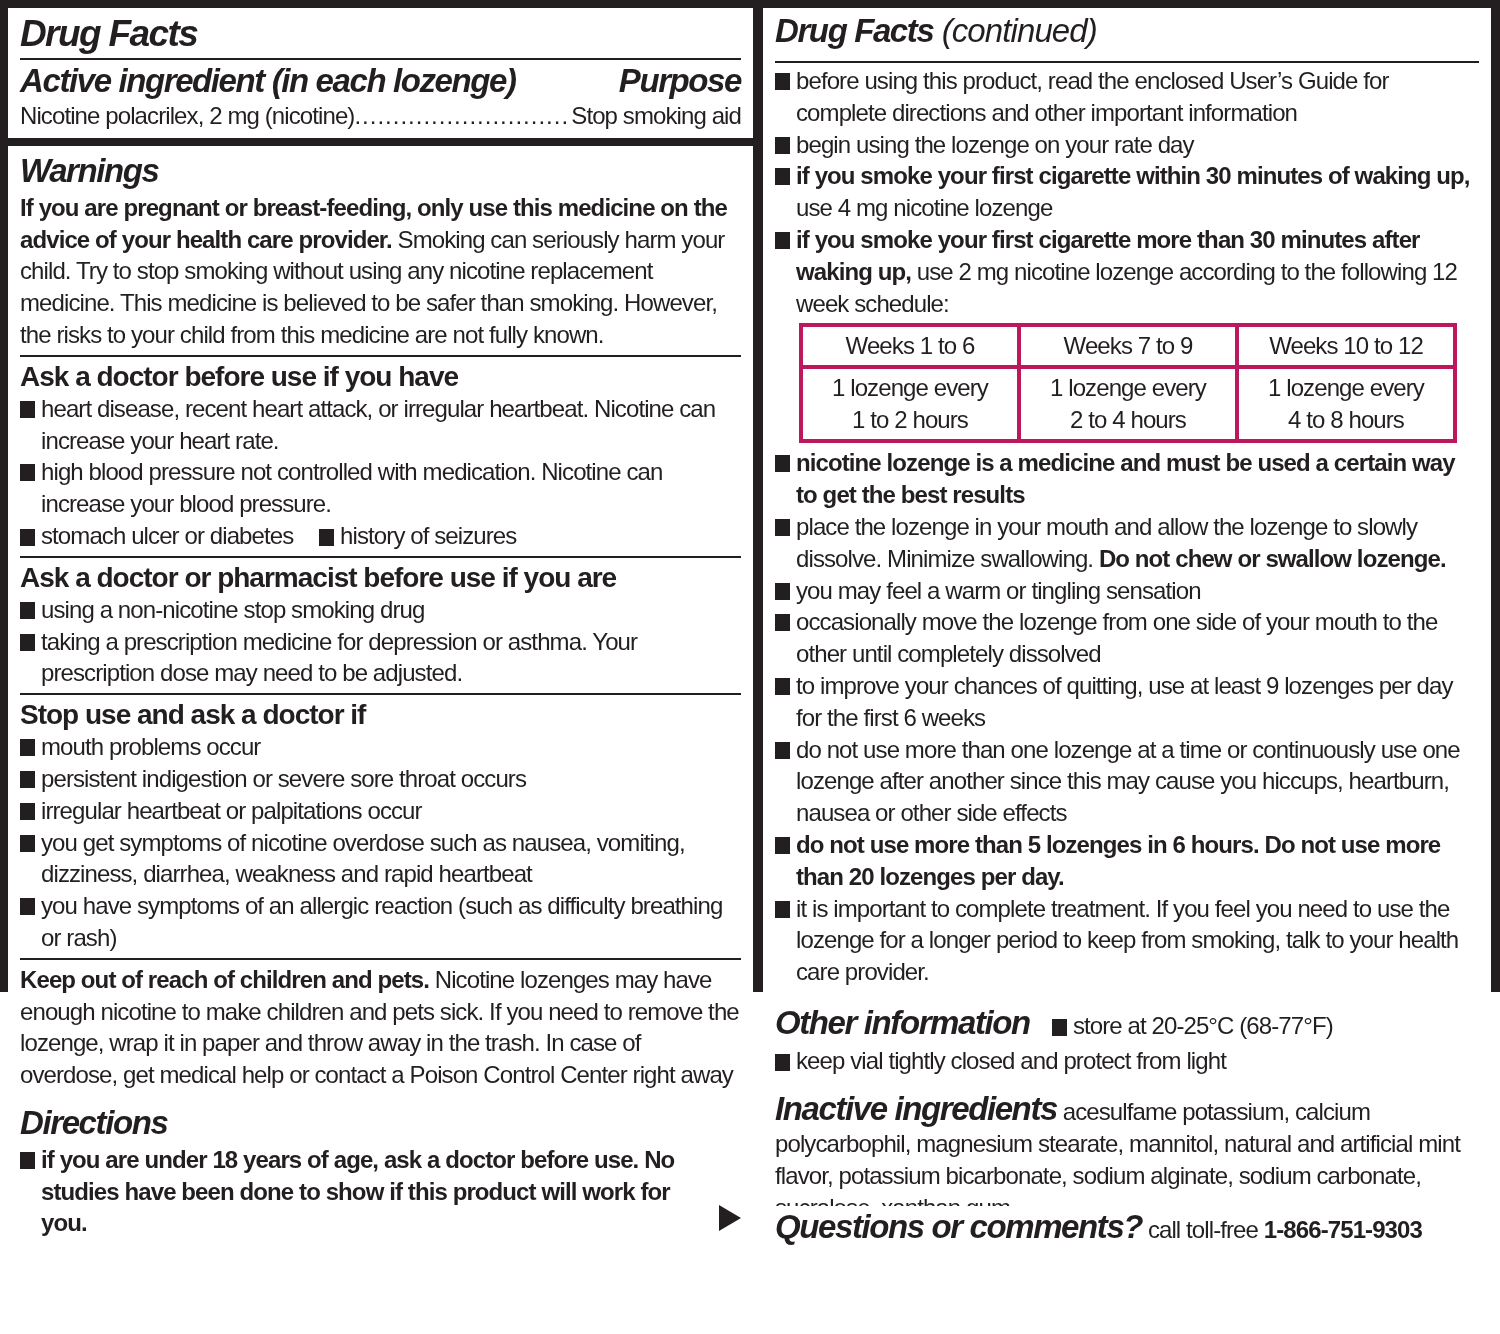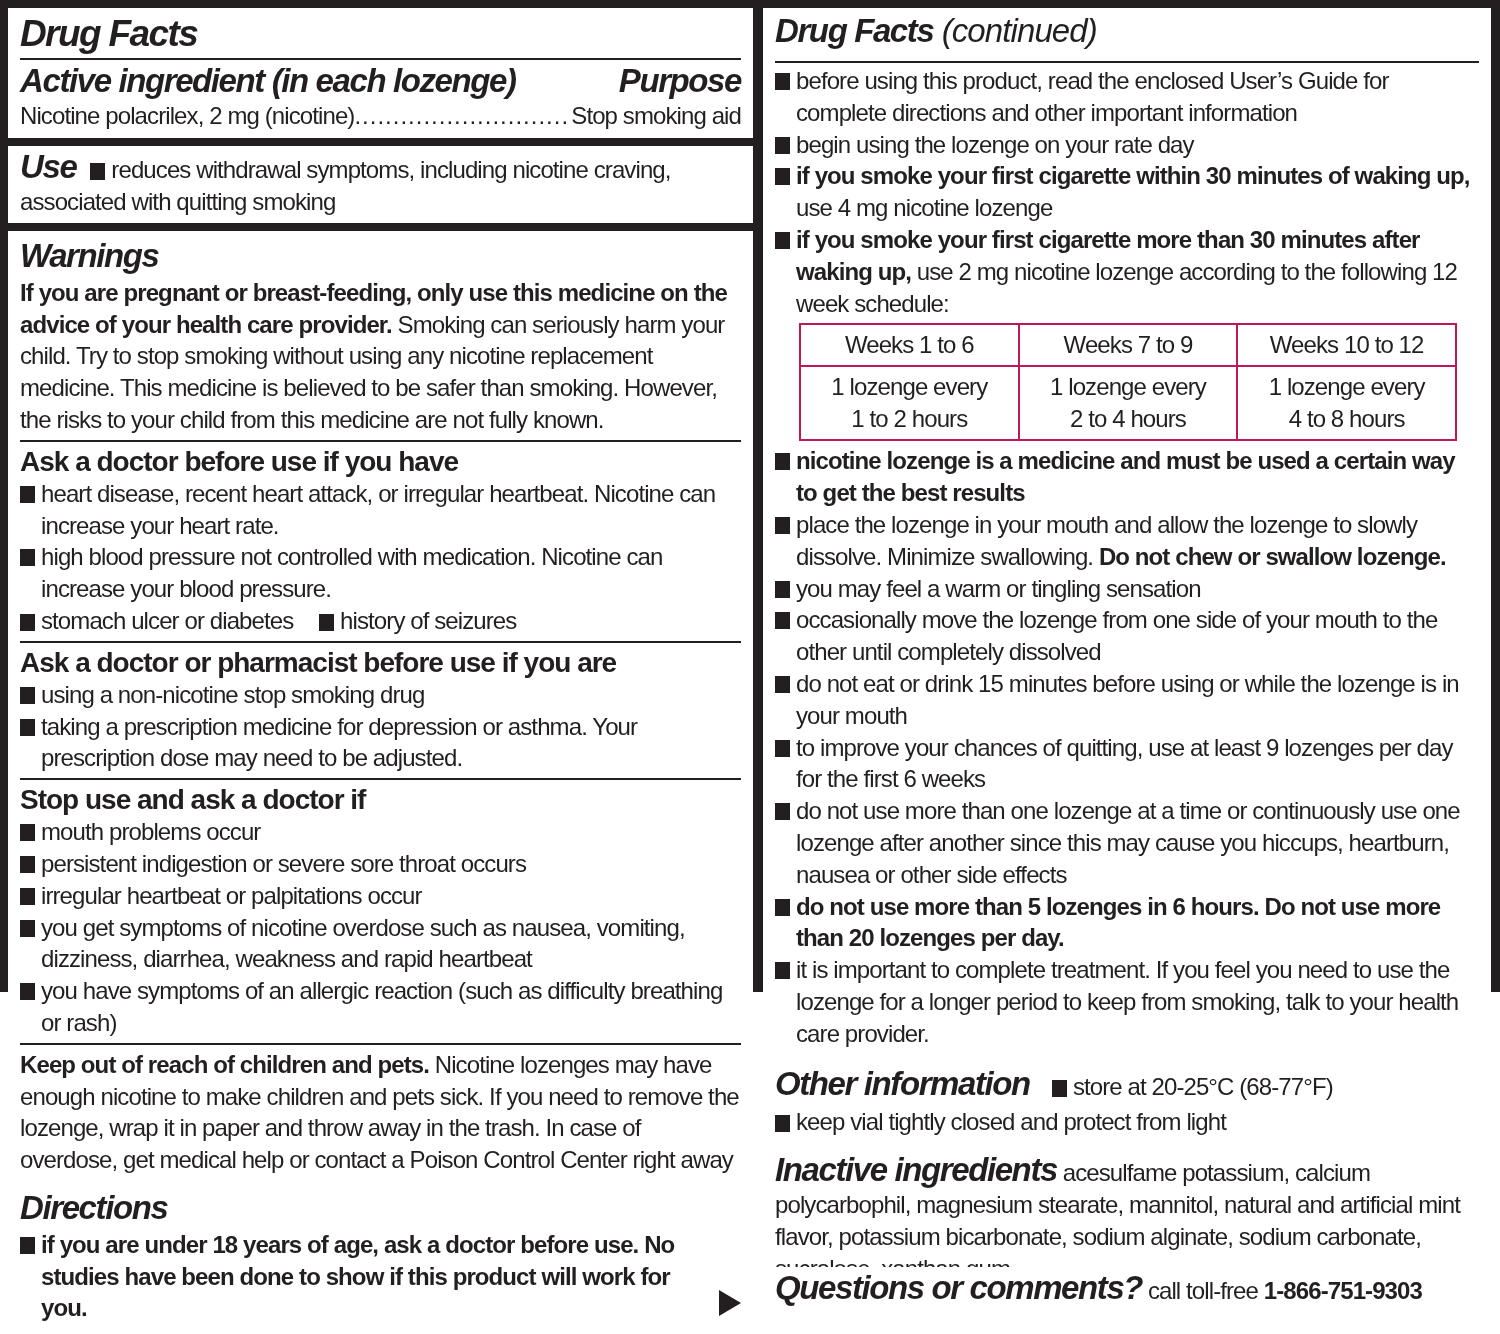--- a/index.html
+++ b/index.html
@@ -29,21 +29,21 @@
 
   .active-row { display: flex; justify-content: space-between; align-items: baseline; }
   .dots { flex: 1; overflow: hidden; white-space: nowrap; letter-spacing: 1px; }
 
   .bullet { display: flex; align-items: flex-start; }
   .sq { display: inline-block; width: 15px; height: 17px; background: #231f20; margin: 8px 6px 0 0; flex: none; }
   .bullet .bt { flex: 1; }
   .inline-sq { display: inline-block; width: 15px; height: 17px; background: #231f20; margin: 0 6px 0 0; vertical-align: -2px; }
 
   .sched { border-collapse: collapse; margin: 4px 0 4px 24px; width: 658px; }
-  .sched td { border: 2px solid #be185d; text-align: center; font-size: 24px; letter-spacing: -0.9px; line-height: 32px; padding: 2px 4px; margin-left: 48px; }
+  .sched td { border: 4px solid #be185d; text-align: center; font-size: 24px; letter-spacing: -0.9px; line-height: 32px; padding: 2px 4px; margin-left: 48px; }
   .sched tr.head td { height: 42px; }
   .sched tr.body td { height: 74px; }
 
   .arrow { position: absolute; right: 12px; bottom: 14px; width: 0; height: 0;
            border-top: 13px solid transparent; border-bottom: 13px solid transparent; border-left: 22px solid #231f20; }
 
   .phone { font-weight: bold; }
 </style>
 </head>
 <body>
@@ -59,25 +59,20 @@
         <span class="title-lg">Active ingredient (in each lozenge)</span>
         <span class="title-lg">Purpose</span>
       </div>
       <div class="active-row txt">
         <span>Nicotine polacrilex, 2 mg (nicotine)</span>
         <span class="dots">..............................................................................</span>
         <span>Stop smoking aid</span>
       </div>
     </div>
 
-    <div class="section" style="height:77px; padding-top:2px;">
-      <div class="txt">
-        <span class="title-lg" style="margin-right:14px;">Use</span><span class="inline-sq"></span><span>reduces withdrawal symptoms, including nicotine craving, associated with quitting smoking</span>
-      </div>
-    </div>
 
     <div class="section" style="height:944px;">
       <div class="title-lg" style="line-height:42px;">Warnings</div>
       <div class="txt">
         <span class="b">If you are pregnant or breast-feeding, only use this medicine on the advice of your health care provider.</span><span> Smoking can seriously harm your child. Try to stop smoking without using any nicotine replacement medicine. This medicine is believed to be safer than smoking. However, the risks to your child from this medicine are not fully known.</span>
       </div>
       <div class="rule-thin"></div>
 
       <div class="sub-head">Ask a doctor before use if you have</div>
       <div class="bullet txt">
@@ -203,24 +198,20 @@
       <div class="bullet txt">
           <span class="sq"></span>
           <span class="bt">you may feel a warm or tingling sensation</span>
         </div>
       <div class="bullet txt">
           <span class="sq"></span>
           <span class="bt">occasionally move the lozenge from one side of your mouth to the other until completely dissolved</span>
         </div>
       <div class="bullet txt">
           <span class="sq"></span>
-          <span class="bt">do not eat or drink 15 minutes before using or while the lozenge is in your mouth</span>
-        </div>
-      <div class="bullet txt">
-          <span class="sq"></span>
           <span class="bt">to improve your chances of quitting, use at least 9 lozenges per day for the first 6 weeks</span>
         </div>
       <div class="bullet txt">
           <span class="sq"></span>
           <span class="bt">do not use more than one lozenge at a time or continuously use one lozenge after another since this may cause you hiccups, heartburn, nausea or other side effects</span>
         </div>
       <div class="bullet txt b">
           <span class="sq"></span>
           <span class="bt">do not use more than 5 lozenges in 6 hours. Do not use more than 20 lozenges per day.</span>
         </div>

